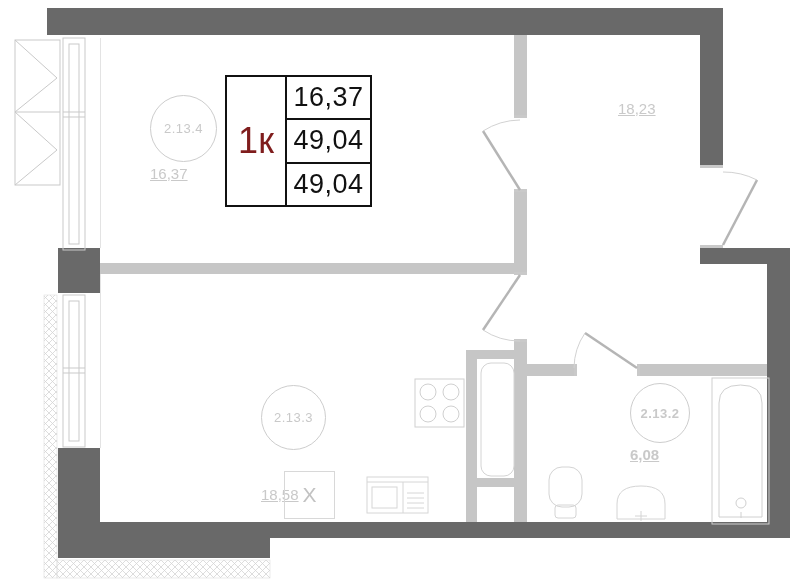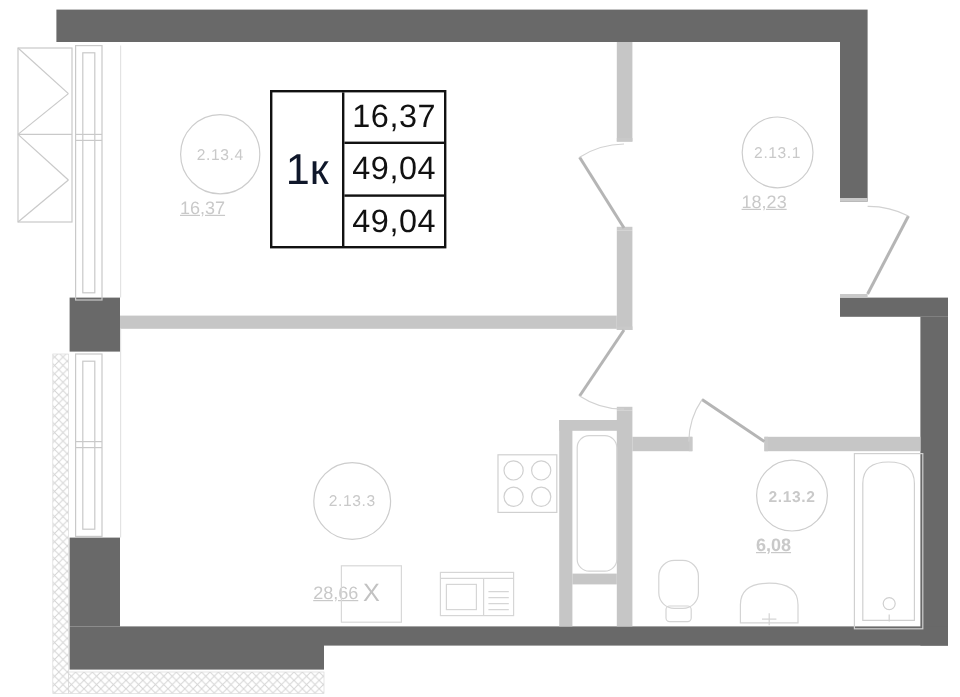--- a/index.html
+++ b/index.html
@@ -7,21 +7,21 @@
         font-family:"Liberation Sans",sans-serif;}
   .wall{position:absolute;background:#696969;}
   .iwall{position:absolute;background:#c6c6c6;}
   .jamb{position:absolute;background:#c9c9c9;}
   .overlay{position:absolute;left:0;top:0;width:800px;height:581px;}
 
   
   .spec{position:absolute;left:225px;top:75px;width:147px;height:132px;
         border:2px solid #111;display:flex;background:#fff;box-sizing:border-box;}
   .spec .typecell{width:58px;border-right:2px solid #111;display:flex;align-items:center;
-        justify-content:center;font-size:36px;color:#0f172a;}
+        justify-content:center;font-size:36px;color:#7f1d1d;}
   .spec .vals{flex:1;display:flex;flex-direction:column;}
   .spec .vals div{flex:1;border-bottom:2px solid #111;display:flex;align-items:center;
         justify-content:center;font-size:27px;color:#111;letter-spacing:0.5px;}
   .spec .vals div:last-child{border-bottom:none;}
 
   
   .roomlabel{position:absolute;display:flex;flex-direction:column;align-items:flex-start;color:#c9c9c9;}
   .roomlabel .circ{border:1.5px solid #cdcdcd;border-radius:50%;display:flex;align-items:center;
         justify-content:center;font-size:13px;letter-spacing:0.5px;background:transparent;}
   .roomlabel .area{margin-top:3px;font-size:15px;text-decoration:underline;}
@@ -165,27 +165,24 @@
     <div class="circ" style="width:65px;height:65px;">
       <span>2.13.4</span>
     </div>
     <div class="area">16,37</div>
   </div>
 
   <div class="roomlabel" style="left:261px;top:385px;width:66px;gap:33px;">
     <div class="circ" style="width:63px;height:63px;">
       <span>2.13.3</span>
     </div>
-    <div class="area">28,66</div>
+    <div class="area">18,58</div>
   </div>
 
   <div class="roomlabel" style="left:618px;top:97px;width:60px;">
-    <div class="circ" style="width:58px;height:58px;">
-      <span>2.13.1</span>
-    </div>
     <div class="area">18,23</div>
   </div>
 
   <div class="roomlabel" style="left:630px;top:383px;width:60px;font-weight:bold;">
     <div class="circ" style="width:58px;height:58px;">
       <span>2.13.2</span>
     </div>
     <div class="area">6,08</div>
   </div>
 

